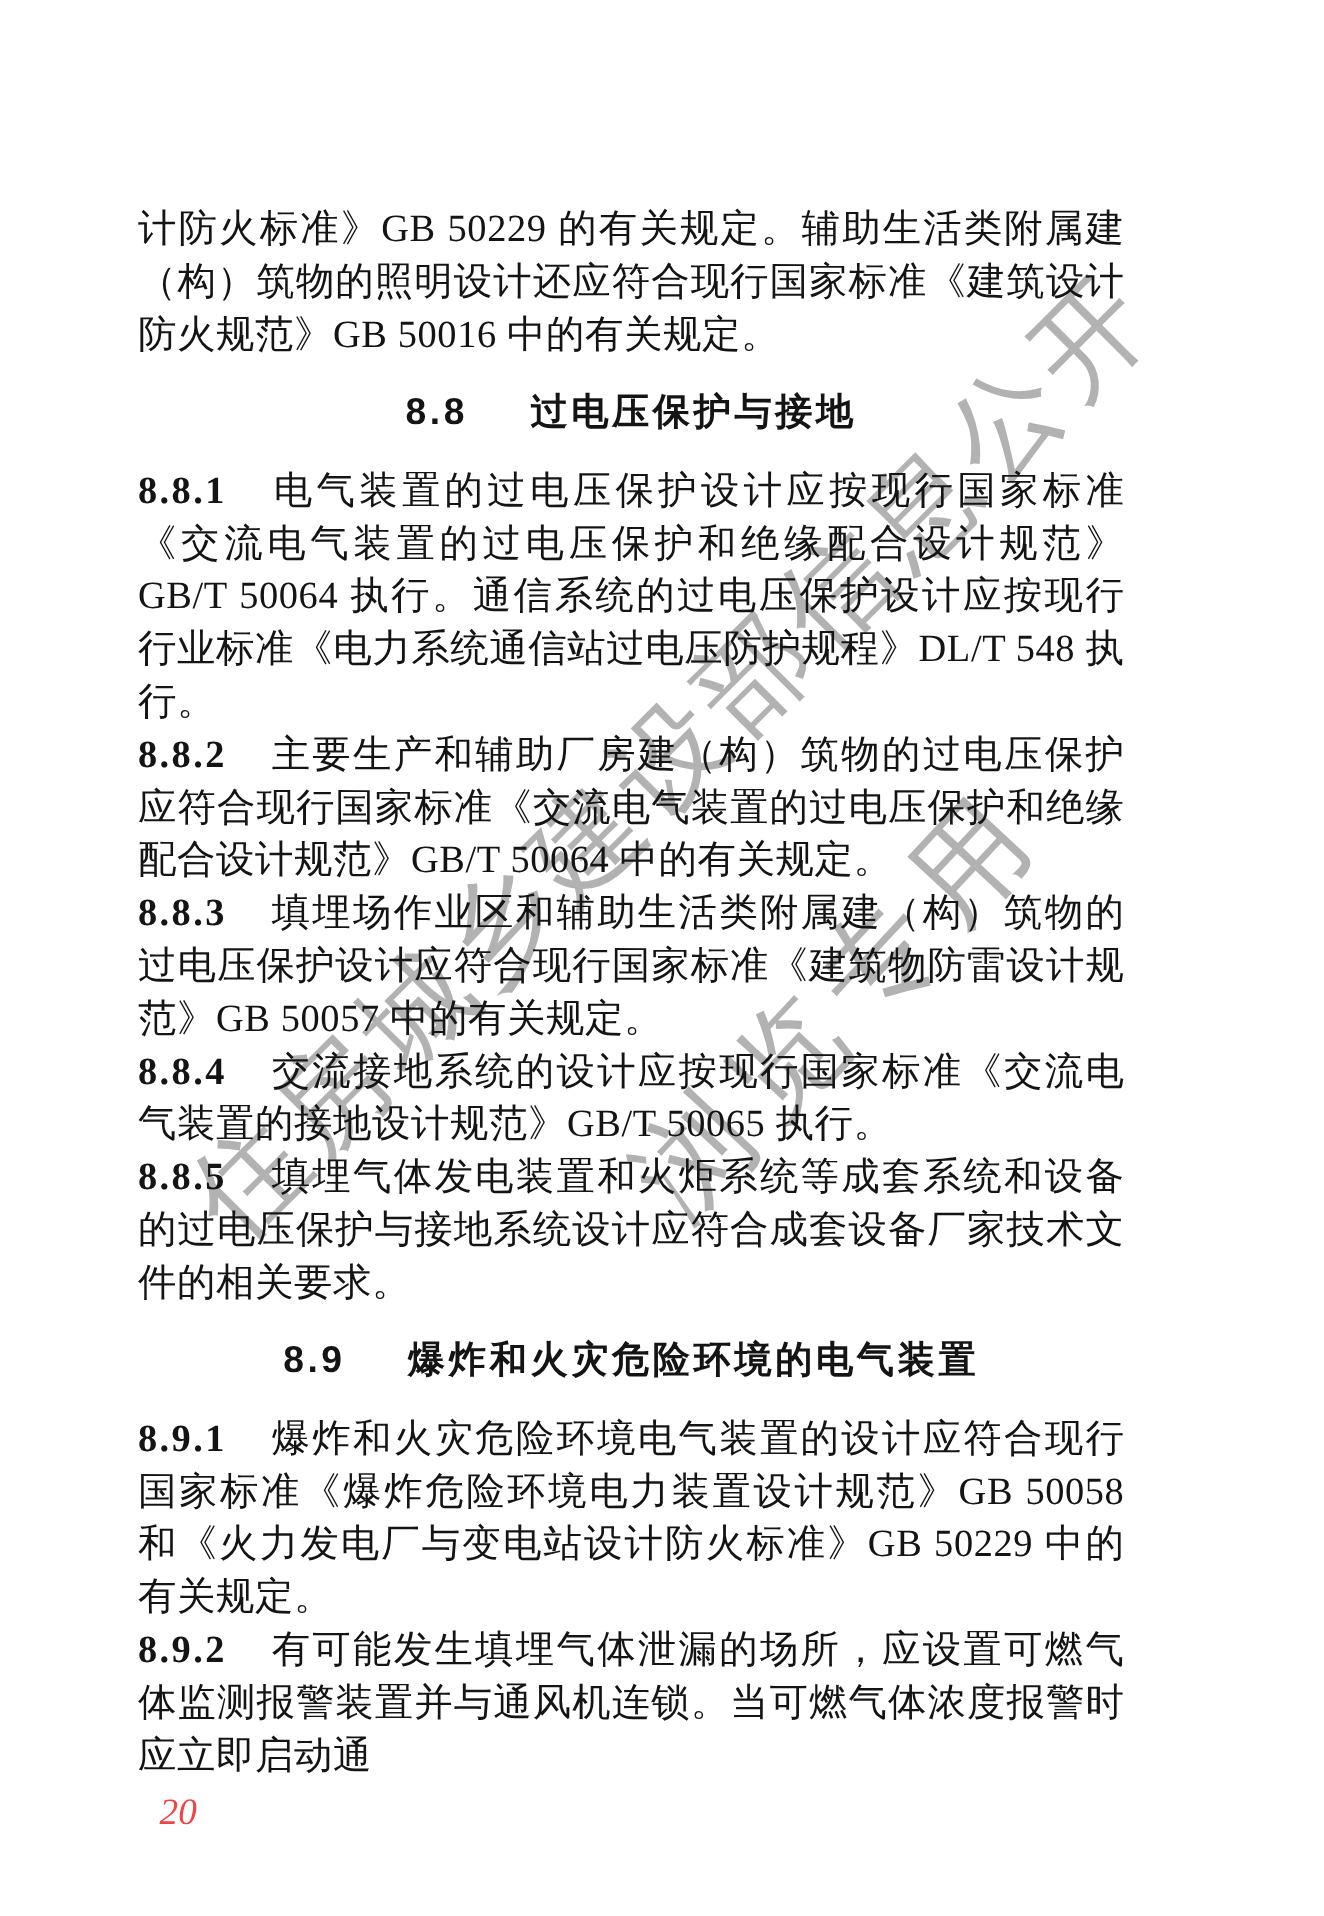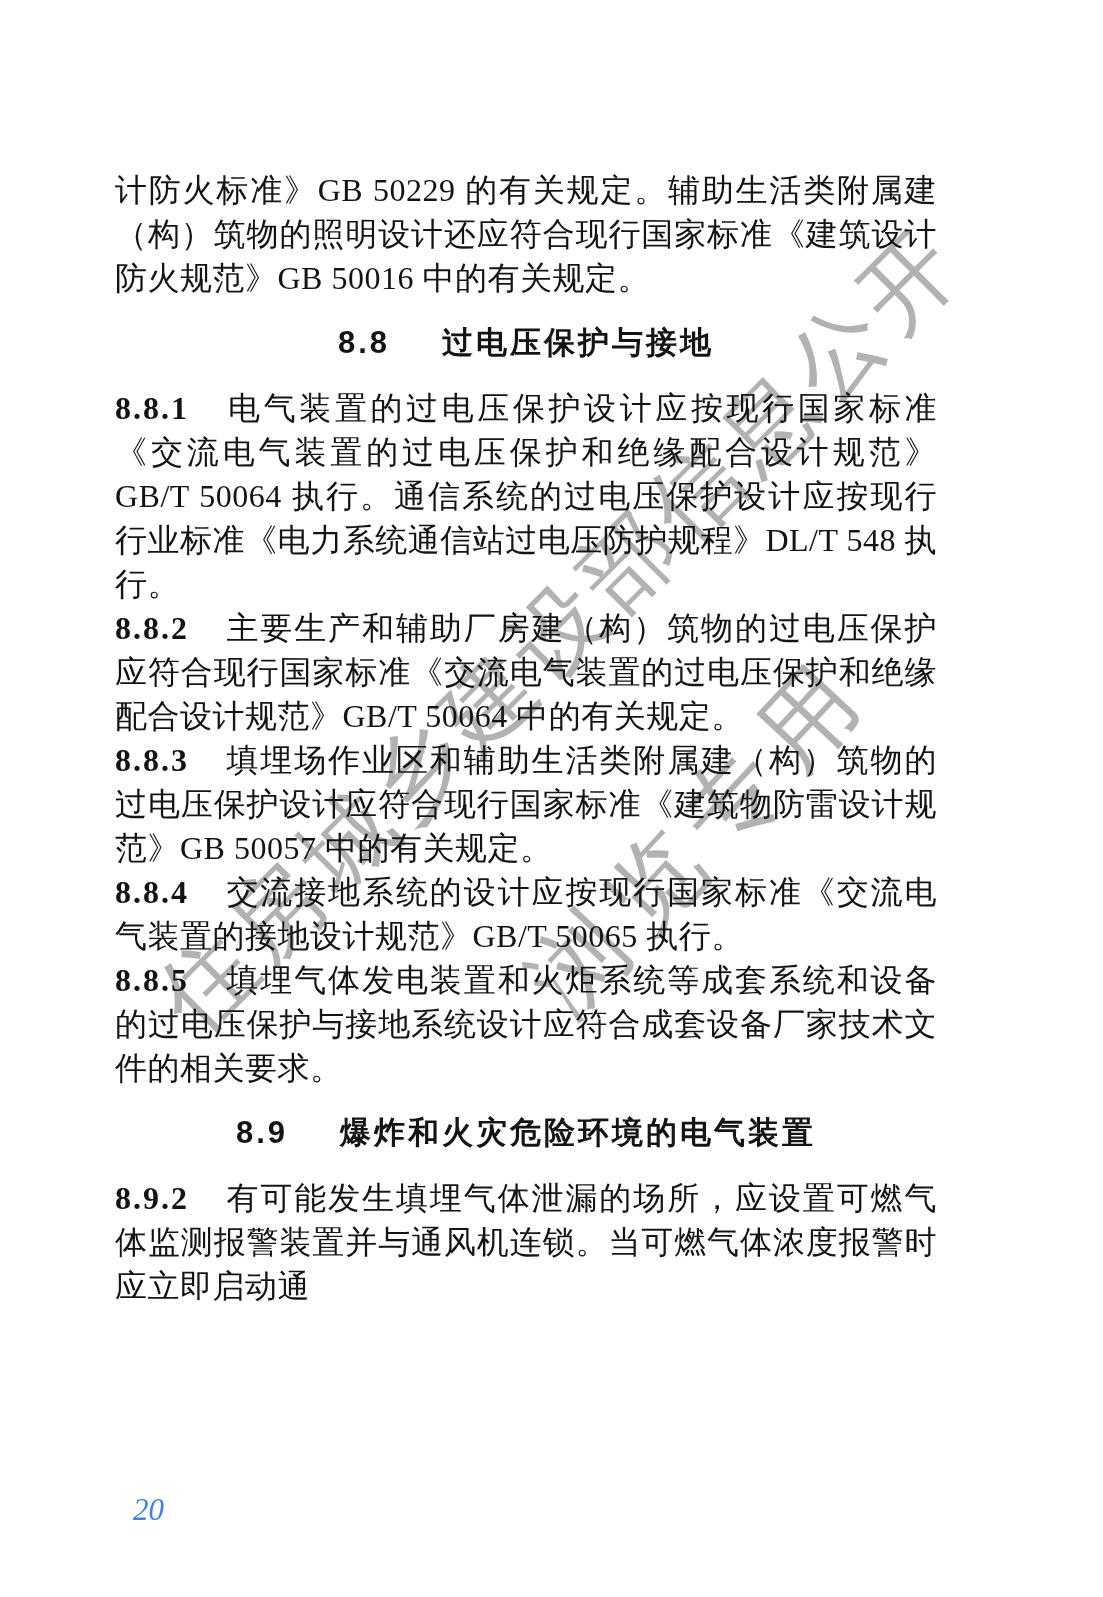--- a/index.html
+++ b/index.html
@@ -66,21 +66,21 @@
   .heading .htext{
     font-family:"Liberation Sans","DejaVu Sans",sans-serif;
     letter-spacing:3px;
     text-align:center;
   }
   .page-number{
     position:absolute;
     left:133px;top:1492px;
     font-size:31px;
     font-style:italic;
-    color:#3b82f6;
+    color:#ef4444;
     z-index:2;
   }
 </style>
 </head>
 <body>
 
 <div class="page">
 
   <div class="watermark wm1">住房城乡建设部信息公开</div>
   <div class="watermark wm2">浏览专用</div>
@@ -97,20 +97,21 @@
     <p class="clause"><b class="num">8.8.2</b><span>主要生产和辅助厂房建（构）筑物的过电压保护应符合现行国家标准《交流电气装置的过电压保护和绝缘配合设计规范》GB/T 50064 中的有关规定。</span></p>
 
     <p class="clause"><b class="num">8.8.3</b><span>填埋场作业区和辅助生活类附属建（构）筑物的过电压保护设计应符合现行国家标准《建筑物防雷设计规范》GB 50057 中的有关规定。</span></p>
 
     <p class="clause"><b class="num">8.8.4</b><span>交流接地系统的设计应按现行国家标准《交流电气装置的接地设计规范》GB/T 50065 执行。</span></p>
 
     <p class="clause"><b class="num">8.8.5</b><span>填埋气体发电装置和火炬系统等成套系统和设备的过电压保护与接地系统设计应符合成套设备厂家技术文件的相关要求。</span></p>
 
     <div class="heading"><b class="hnum">8.9</b><b class="htext">爆炸和火灾危险环境的电气装置</b></div>
 
+    <p class="clause"><b class="num">8.9.1</b><span>爆炸和火灾危险环境电气装置的设计应符合现行国家标准《爆炸危险环境电力装置设计规范》GB 50058 和《火力发电厂与变电站设计防火标准》GB 50229 中的有关规定。</span></p>
 
     <p class="clause"><b class="num">8.9.2</b><span>有可能发生填埋气体泄漏的场所，应设置可燃气体监测报警装置并与通风机连锁。当可燃气体浓度报警时应立即启动通</span></p>
 
   </div>
 
   <div class="page-number">20</div>
 
 </div>
 
 </body></html>

